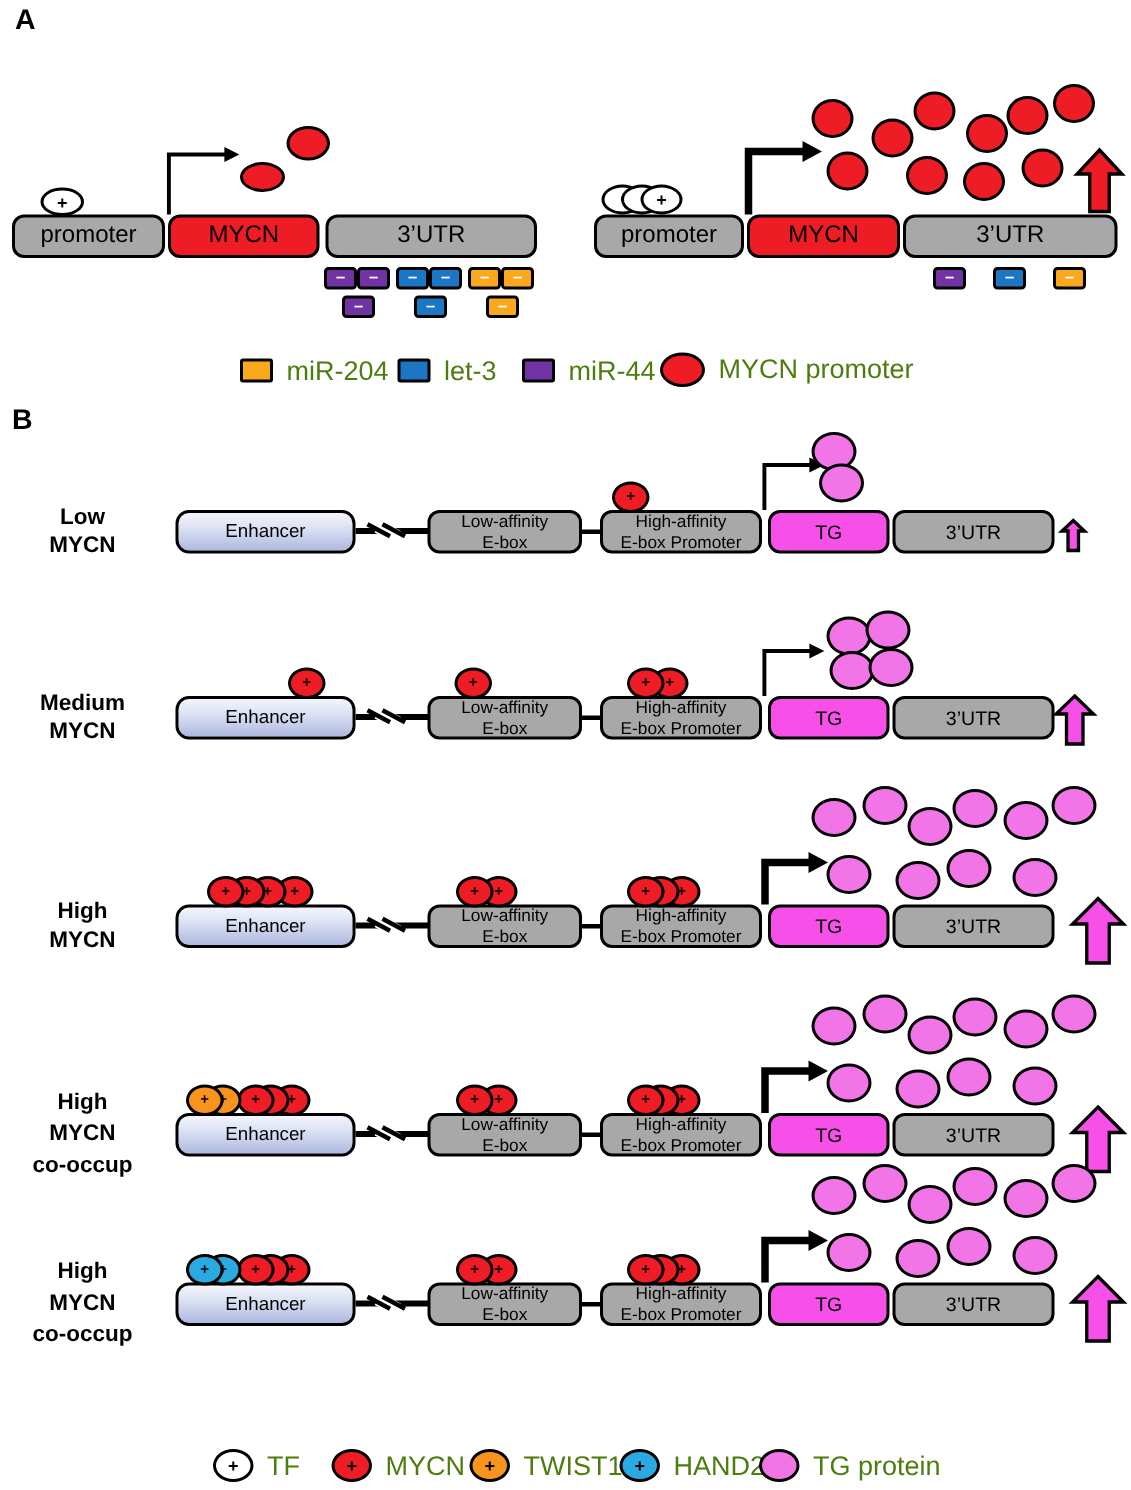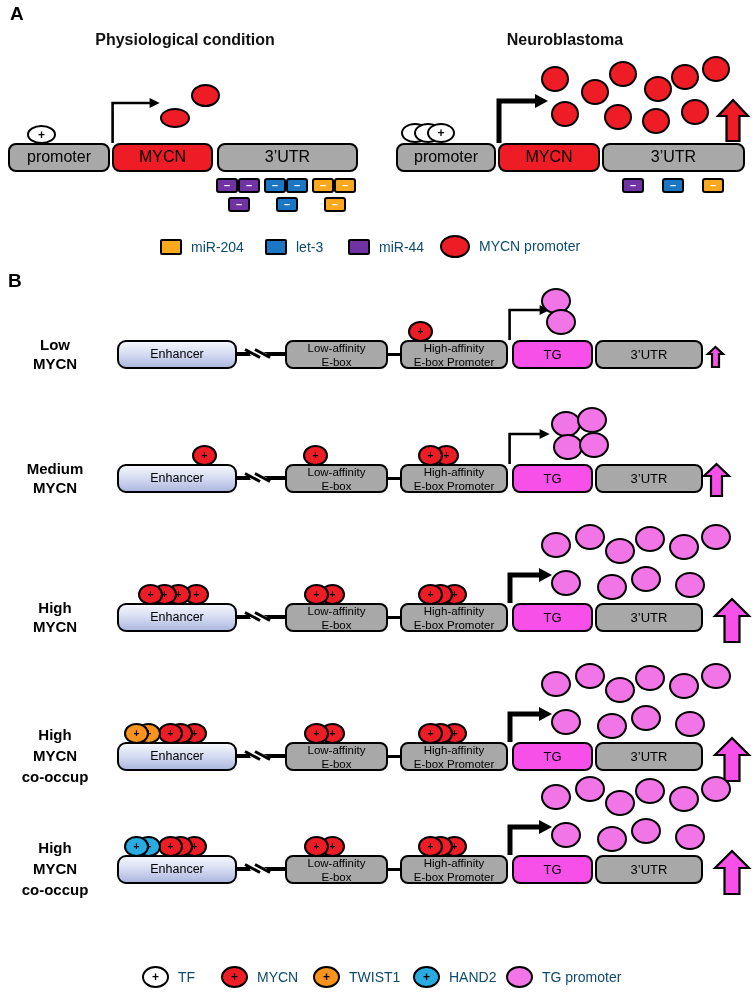--- a/index.html
+++ b/index.html
@@ -11,34 +11,32 @@
   .panel-letter{position:absolute;font-size:19px;font-weight:bold;color:#000;}
   .construct-title{position:absolute;font-size:16px;font-weight:bold;text-align:center;color:#111;}
   .gbox{position:absolute;border:2px solid #000;border-radius:8px;display:flex;align-items:center;justify-content:center;text-align:center;box-sizing:border-box;}
   .gbox .bl{line-height:13.5px;font-size:11.5px;color:#000;}
   .factor{position:absolute;border:2px solid #000;border-radius:50%;box-sizing:border-box;display:flex;align-items:center;justify-content:center;font-weight:bold;color:#000;}
   .protein{position:absolute;border:2px solid #000;border-radius:50%;box-sizing:border-box;}
   .mirna{position:absolute;border:2px solid #000;border-radius:3px;box-sizing:border-box;display:flex;align-items:center;justify-content:center;color:#fff;font-weight:bold;font-size:11px;line-height:11px;}
   .rowlabel{position:absolute;width:100px;text-align:center;font-weight:bold;font-size:15px;color:#000;}
   .legend{position:absolute;left:0;top:0;width:100%;height:0;}
   .lg-item{position:absolute;display:flex;align-items:center;gap:9px;height:24px;}
-  .lg-label{font-size:14px;color:#0c4a6e;white-space:nowrap;}
+  .lg-label{font-size:18px;color:#4d7c0f;white-space:nowrap;}
   .sw-square{display:inline-block;width:22px;height:16px;border:2px solid #000;border-radius:2px;box-sizing:border-box;}
   .sw-ellipse{display:inline-block;width:27px;height:22px;border:2px solid #000;border-radius:50%;box-sizing:border-box;text-align:center;}
   .sw-ellipse .plus{font-style:normal;font-weight:bold;font-size:12px;line-height:18px;color:#000;display:block;}
   svg.abs{overflow:visible;}
 </style>
 </head>
 <body>
 
 <div id="canvas">
 
   <div class="panel-letter" style="left:10px;top:3px;">A</div>
-  <div class="construct-title" style="left:40px;top:31px;width:290px;">Physiological condition</div>
-  <div class="construct-title" style="left:420px;top:31px;width:290px;">Neuroblastoma</div>
 
   <div class="legend">
     <div class="lg-item" style="left:160px;top:235px;">
       <span class="sw-square" style="background: rgb(250, 169, 30);"></span>
       <span class="lg-label">miR-204</span>
     </div>
     <div class="lg-item" style="left:265px;top:235px;">
       <span class="sw-square" style="background: rgb(27, 118, 196);"></span>
       <span class="lg-label">let-3</span>
     </div>
@@ -353,16 +351,16 @@
       <span class="lg-label">TWIST1</span>
     </div>
     <div class="lg-item" style="left:413px;top:965px;">
       <span class="sw-ellipse" style="background: rgb(41, 171, 226);">
           <i class="plus">+</i>
         </span>
       <span class="lg-label">HAND2</span>
     </div>
     <div class="lg-item" style="left:506px;top:965px;">
       <span class="sw-ellipse" style="background: rgb(241, 117, 230);"></span>
-      <span class="lg-label">TG promoter</span>
+      <span class="lg-label">TG protein</span>
     </div>
   </div>
 </div>
 
 </body></html>

